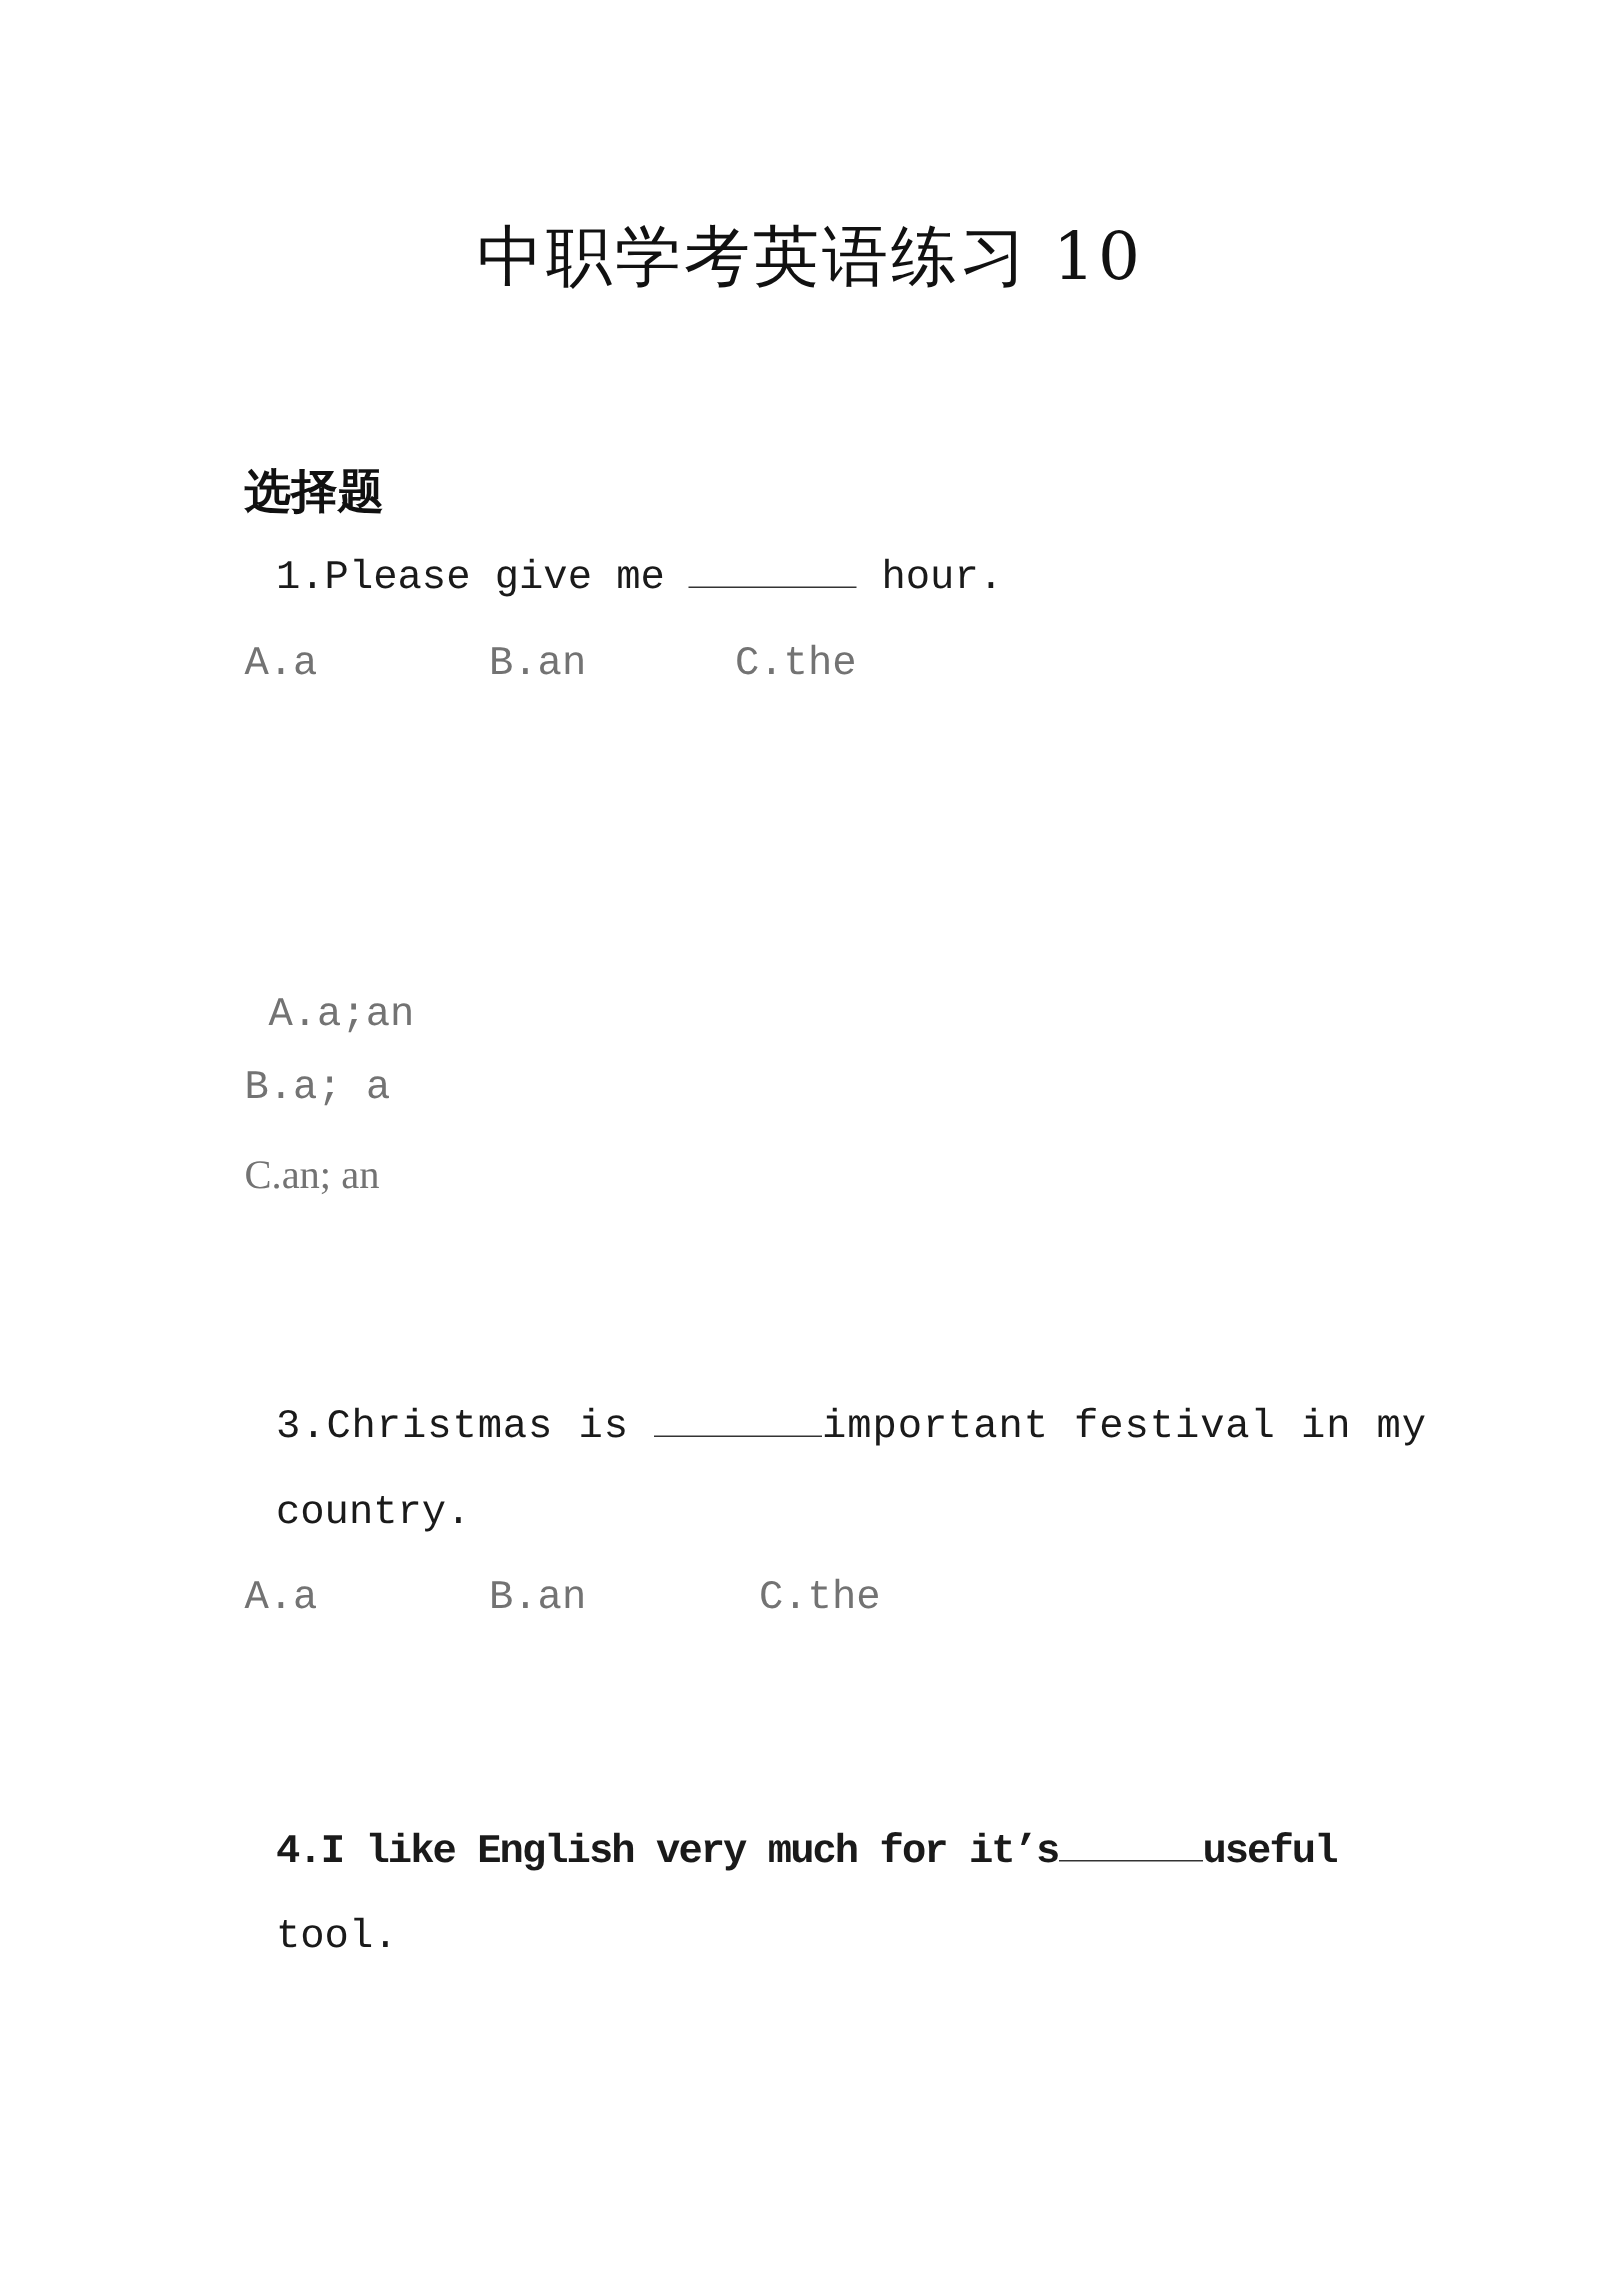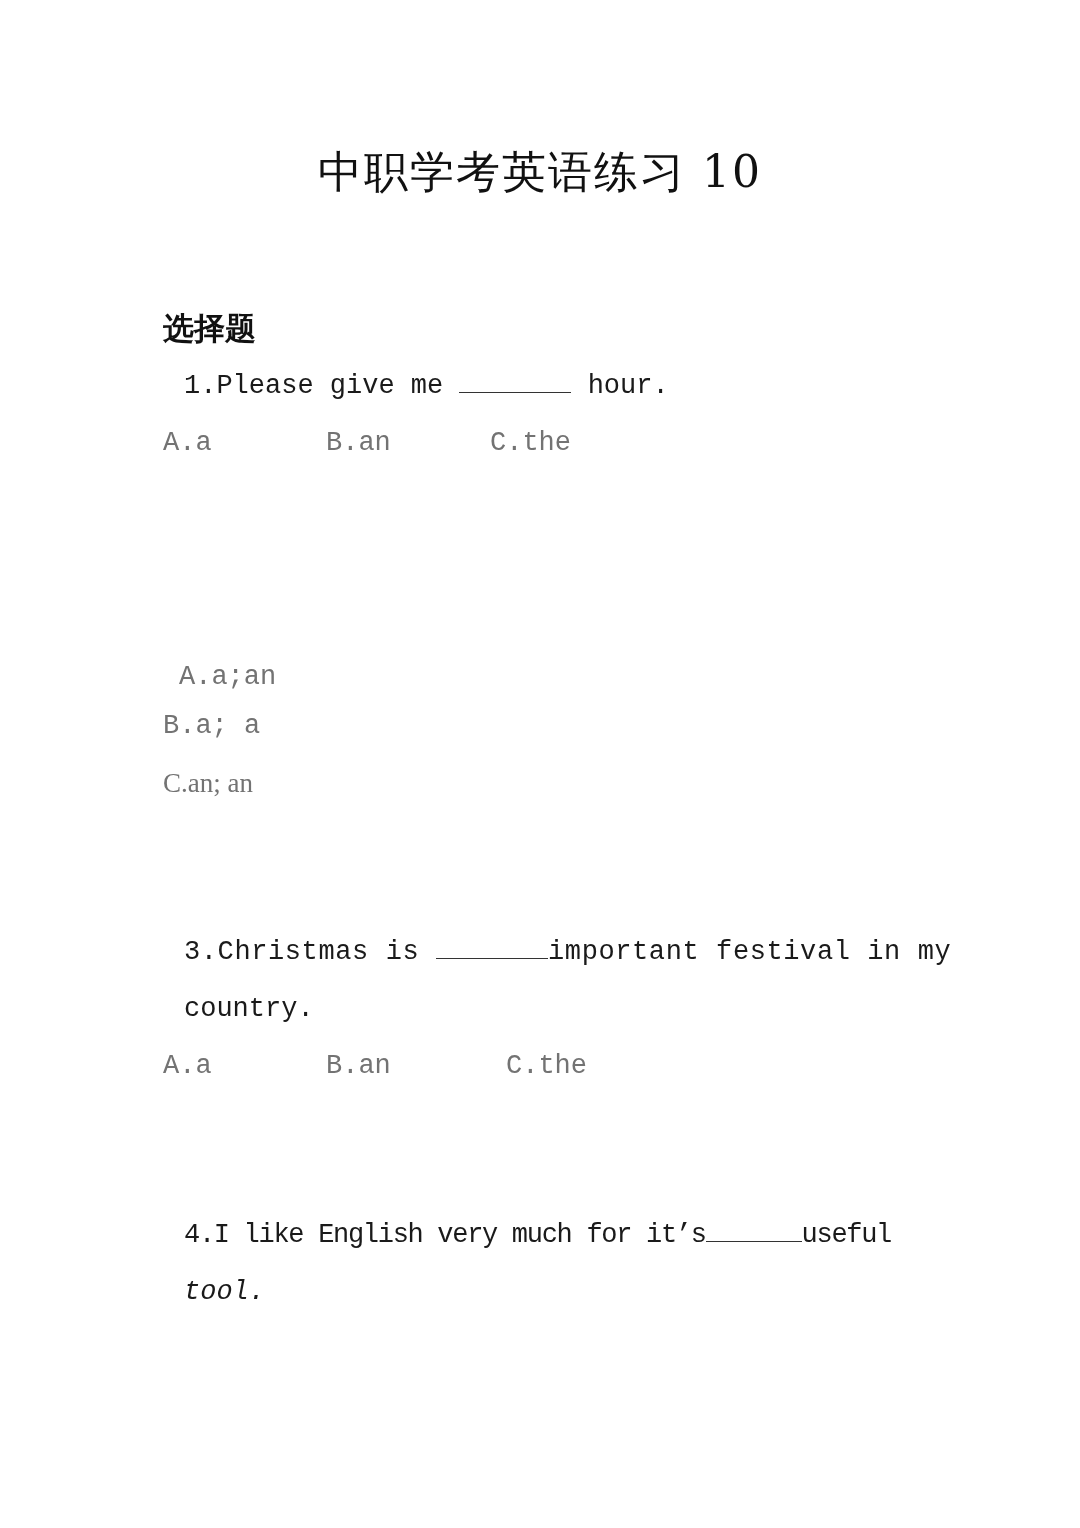--- a/index.html
+++ b/index.html
@@ -90,16 +90,16 @@
   <div class="opt" style="left:163px; top:657px;margin-left:16px;"><span>A.</span><span>a;an</span></div>
   <div class="opt" style="left:163px; top:706px;"><span>B.</span><span>a; a</span></div>
   <div class="opt" style="left:163px; top:763px;font-family:Liberation Serif, serif;"><span>C.</span><span>an; an</span></div>
 
   <div class="line" style="top:932px; letter-spacing:0.6px;"><span>3.</span><span>Christmas is </span><span class="blank" style="width:112px;"></span><span>important festival in my</span></div>
   <div class="line" style="top:989px;">country.</div>
   <div class="opt" style="left:163px; top:1046px;"><span>A.</span><span>a</span></div>
   <div class="opt" style="left:326px; top:1046px;"><span>B.</span><span>an</span></div>
   <div class="opt" style="left:506px; top:1046px;"><span>C.</span><span>the</span></div>
 
-  <div class="line" style="top:1215px; letter-spacing:-1.3px;"><span>4.</span><span>I like English very much for it’s</span><span class="blank" style="width:96px;"></span><span>useful</span></div>
-  <div class="line" style="top:1272px;font-style:italic;">tool.</div>
+  <div class="line" style="top:1215px; letter-spacing:-1.3px;font-weight:bold;"><span>4.</span><span>I like English very much for it’s</span><span class="blank" style="width:96px;"></span><span>useful</span></div>
+  <div class="line" style="top:1272px;">tool.</div>
 
 </div>
 
 </body></html>

